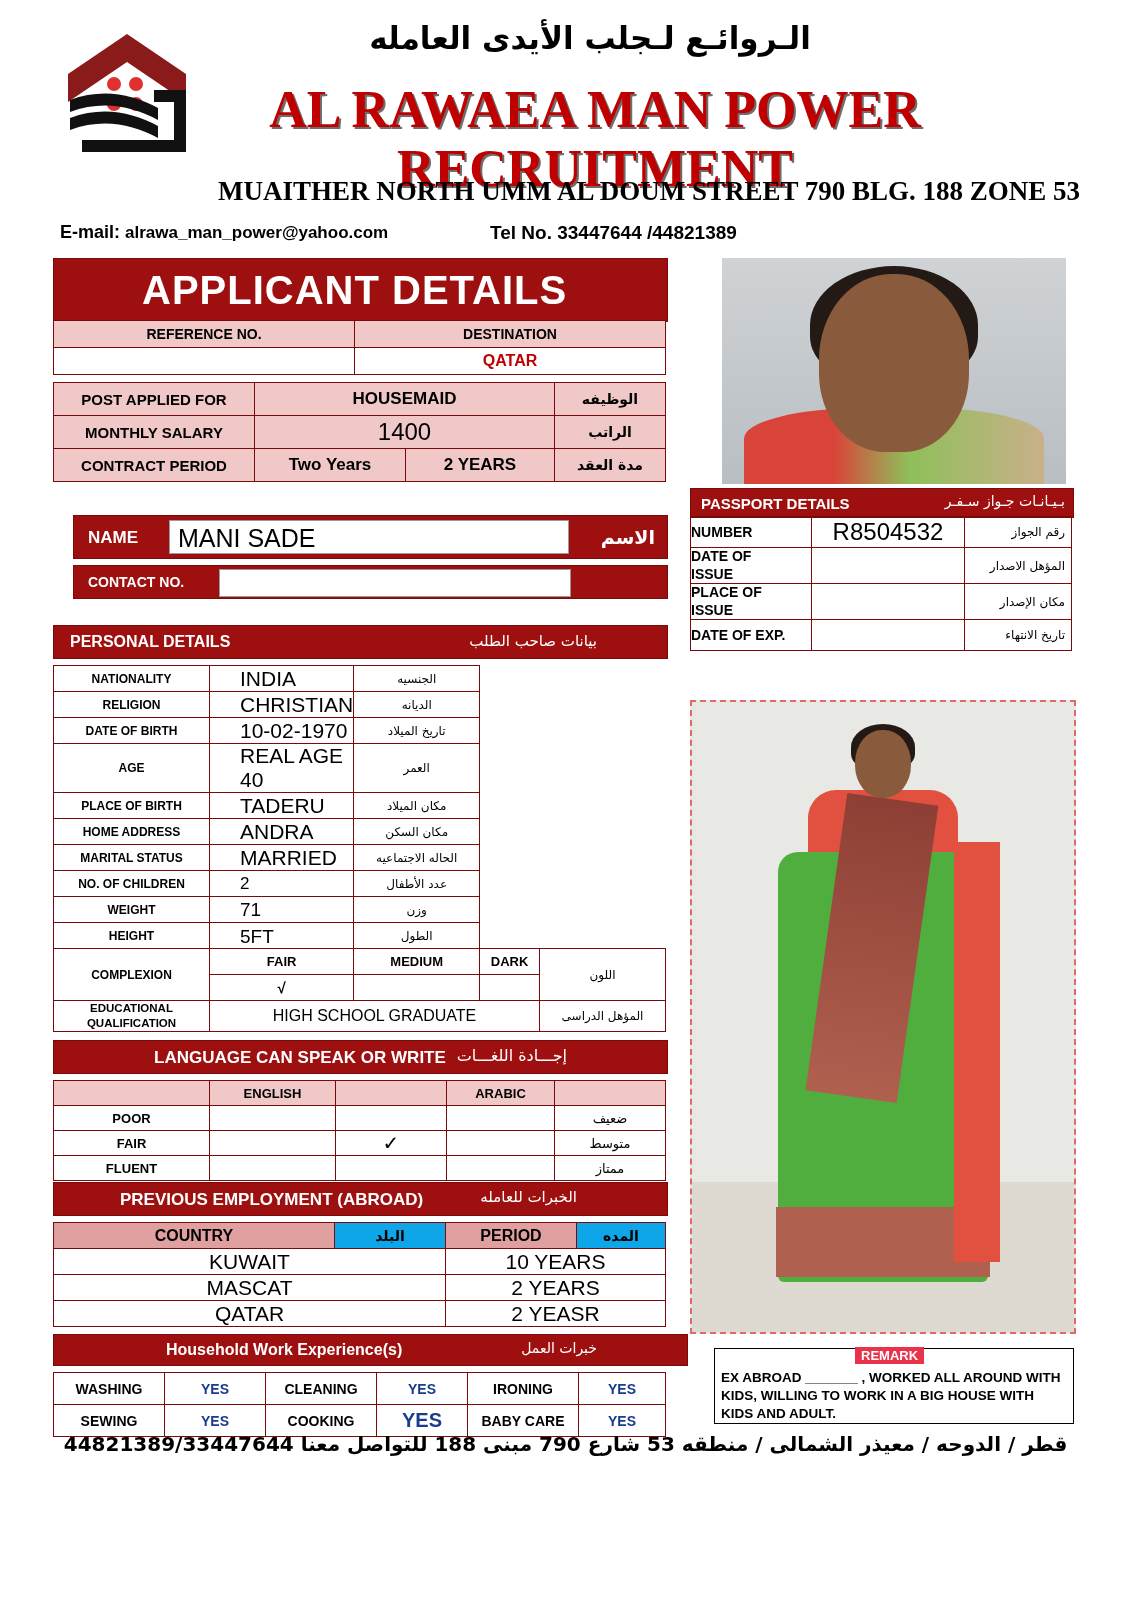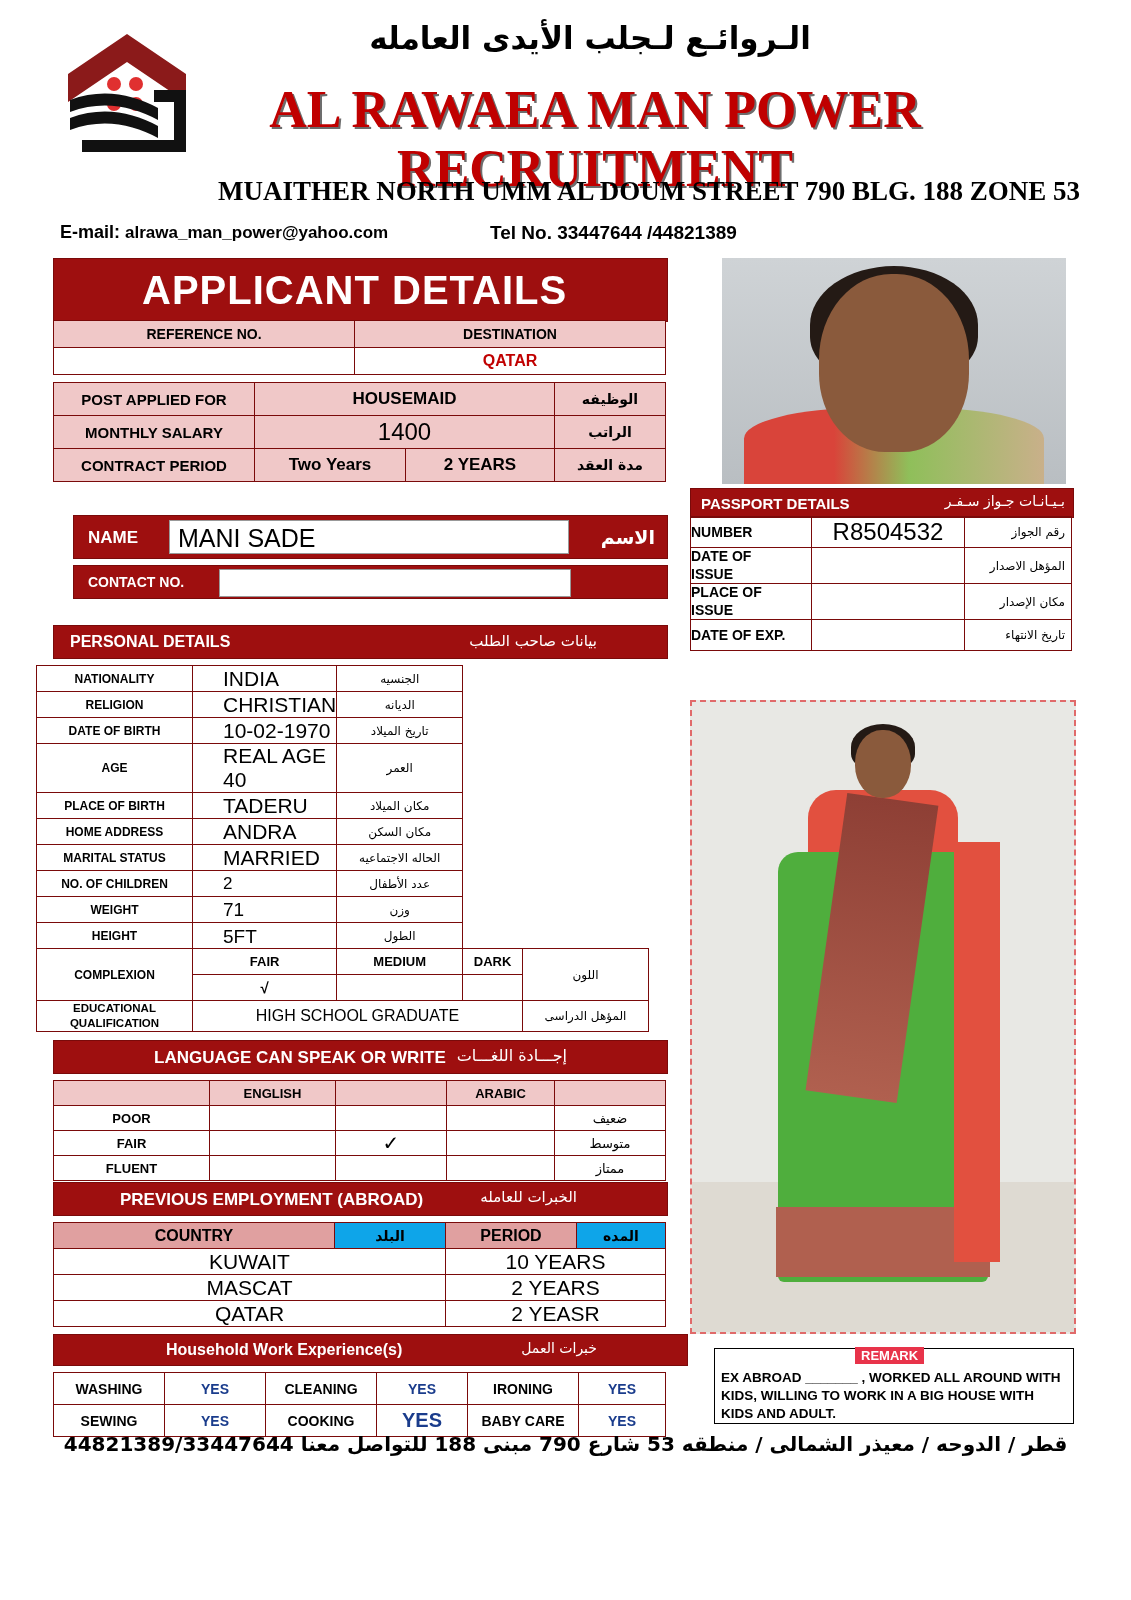--- a/index.html
+++ b/index.html
@@ -73,21 +73,21 @@
   }
   .contact-box .lbl{position:absolute;left:14px;top:8px;color:#fff;font-size:14px;font-weight:bold;}
   .contact-box .inp{position:absolute;left:145px;top:3px;width:350px;height:26px;background:#fff;border:1px solid #999;}
 
   .pd-banner{
     position:absolute;left:53px;top:625px;width:613px;height:32px;background:#9e0f0f;border:1px solid #7a0a0a;
   }
   .pd-banner .t{position:absolute;left:16px;top:7px;color:#fff;font-size:16px;font-weight:bold;}
   .pd-banner .ar{position:absolute;right:70px;top:6px;color:#fff;font-size:15px;font-family:"DejaVu Sans",sans-serif;direction:rtl;}
 
-  .personal-table{left:36px;top:665px;width:613px;}
+  .personal-table{left:53px;top:665px;width:613px;}
   .personal-table td{height:25px;font-size:13px;text-align:center;font-weight:bold;}
   .personal-table td.lbl{width:155px;font-size:12px;}
   .personal-table td.val{font-size:21px;font-weight:normal;text-align:left;padding-left:30px;}
   .personal-table td.ar{width:125px;font-family:"DejaVu Sans",sans-serif;font-size:12px;direction:rtl;font-weight:normal;}
   .personal-table td.cpx{font-size:13px;font-weight:bold;}
   .personal-table td.tick{font-size:15px;}
   .personal-table td.eq{font-size:16px;font-weight:normal;text-align:center;padding-left:0;}
 
   .lang-banner{
     position:absolute;left:53px;top:1040px;width:613px;height:32px;background:#9e0f0f;border:1px solid #7a0a0a;

